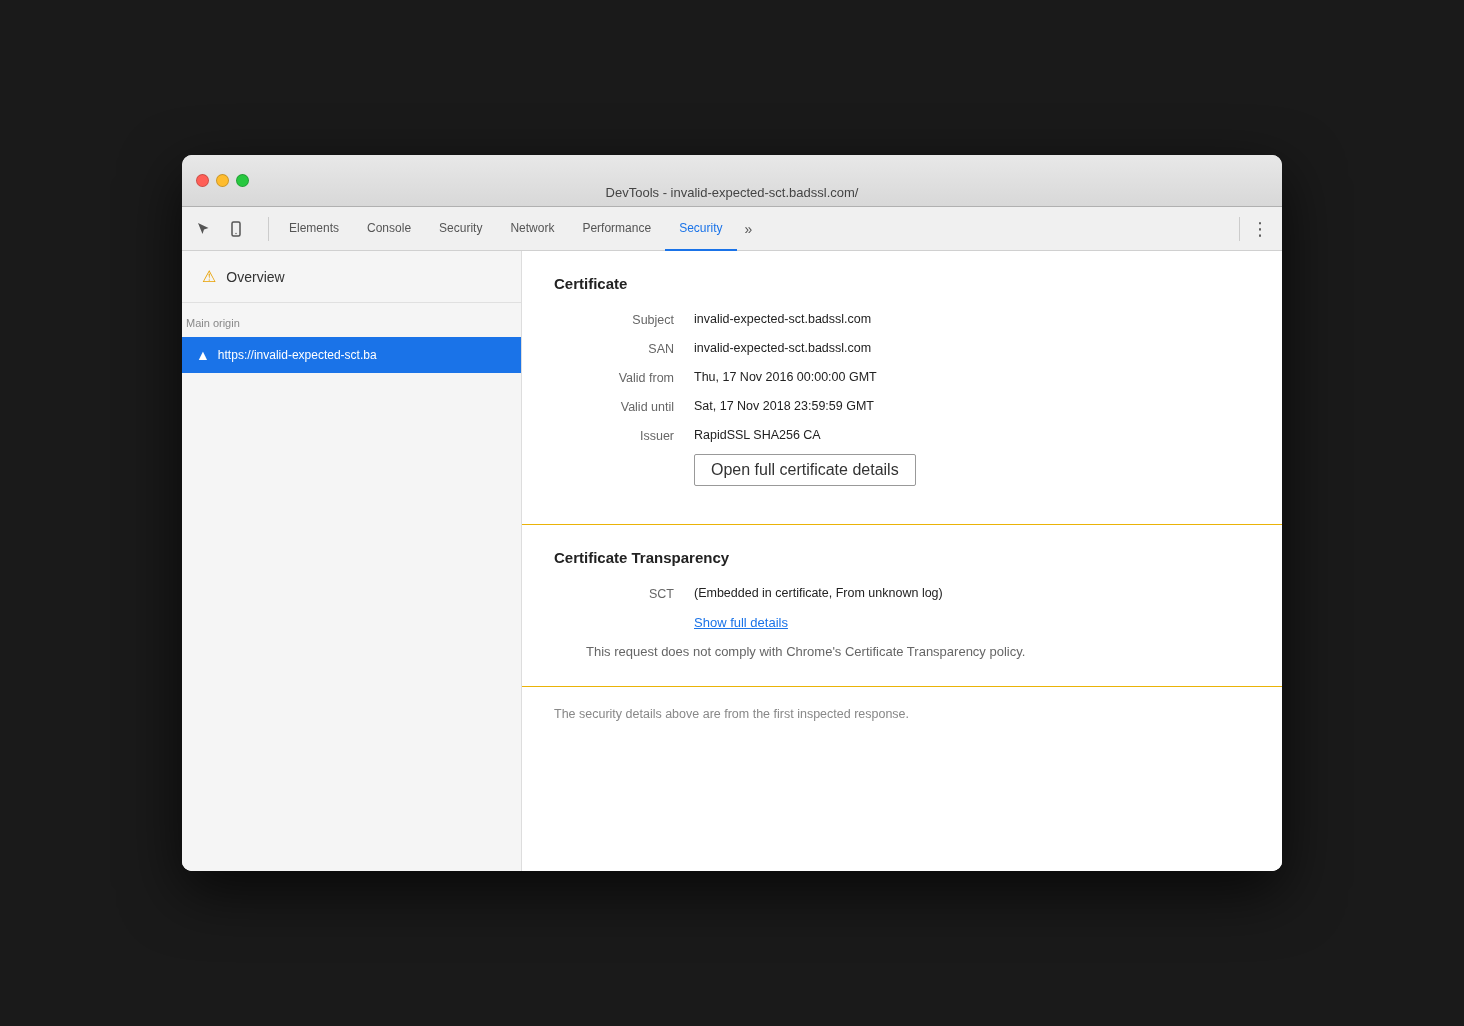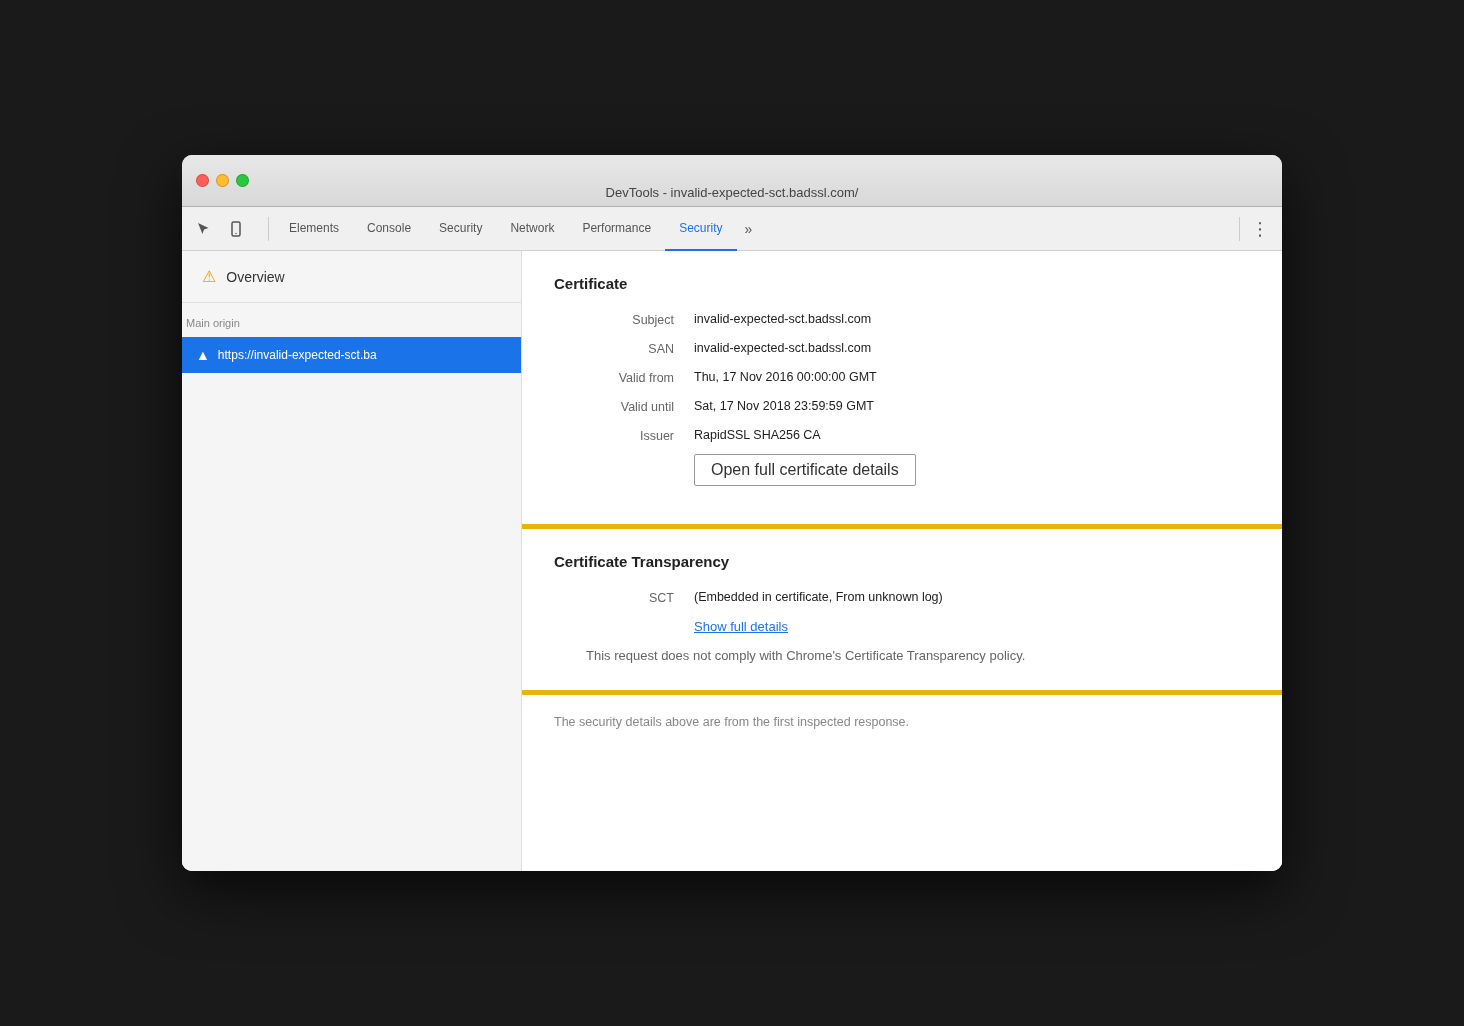--- a/index.html
+++ b/index.html
@@ -183,21 +183,21 @@
       overflow: hidden;
       text-overflow: ellipsis;
     }
     .main-content {
       flex: 1;
       overflow-y: auto;
       background: white;
     }
     .section {
       padding: 24px 32px;
-      border-bottom: 5px solid #eab308;
+      border-bottom: 1px solid #eab308;
     }
     .section-title {
       font-size: 15px;
       font-weight: 700;
       color: #222;
       margin-bottom: 20px;
     }
     .cert-table {
       width: 100%;
     }

